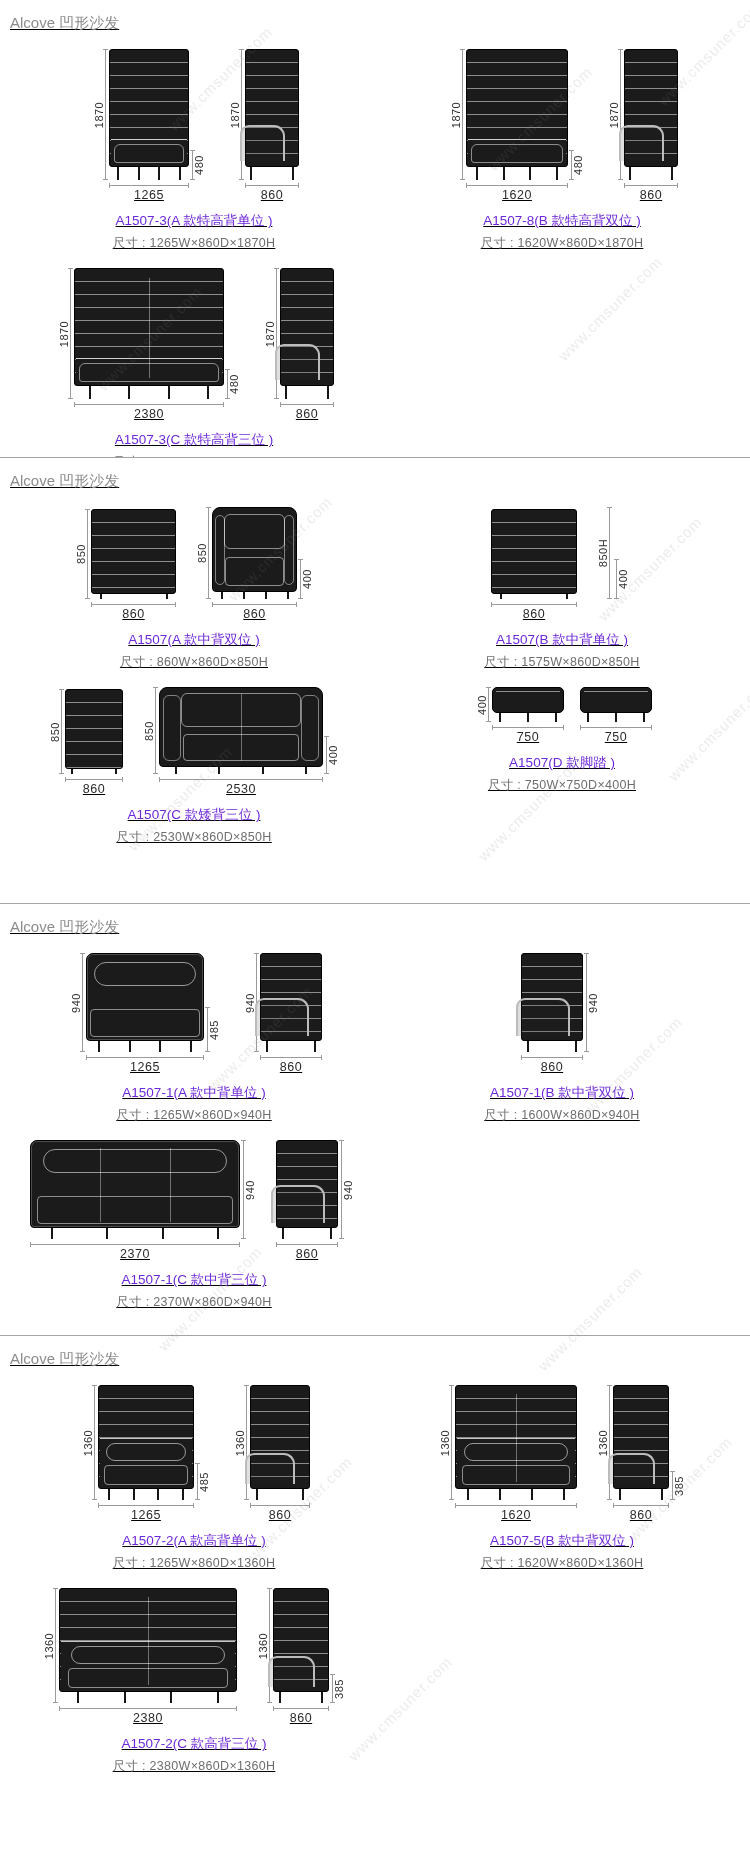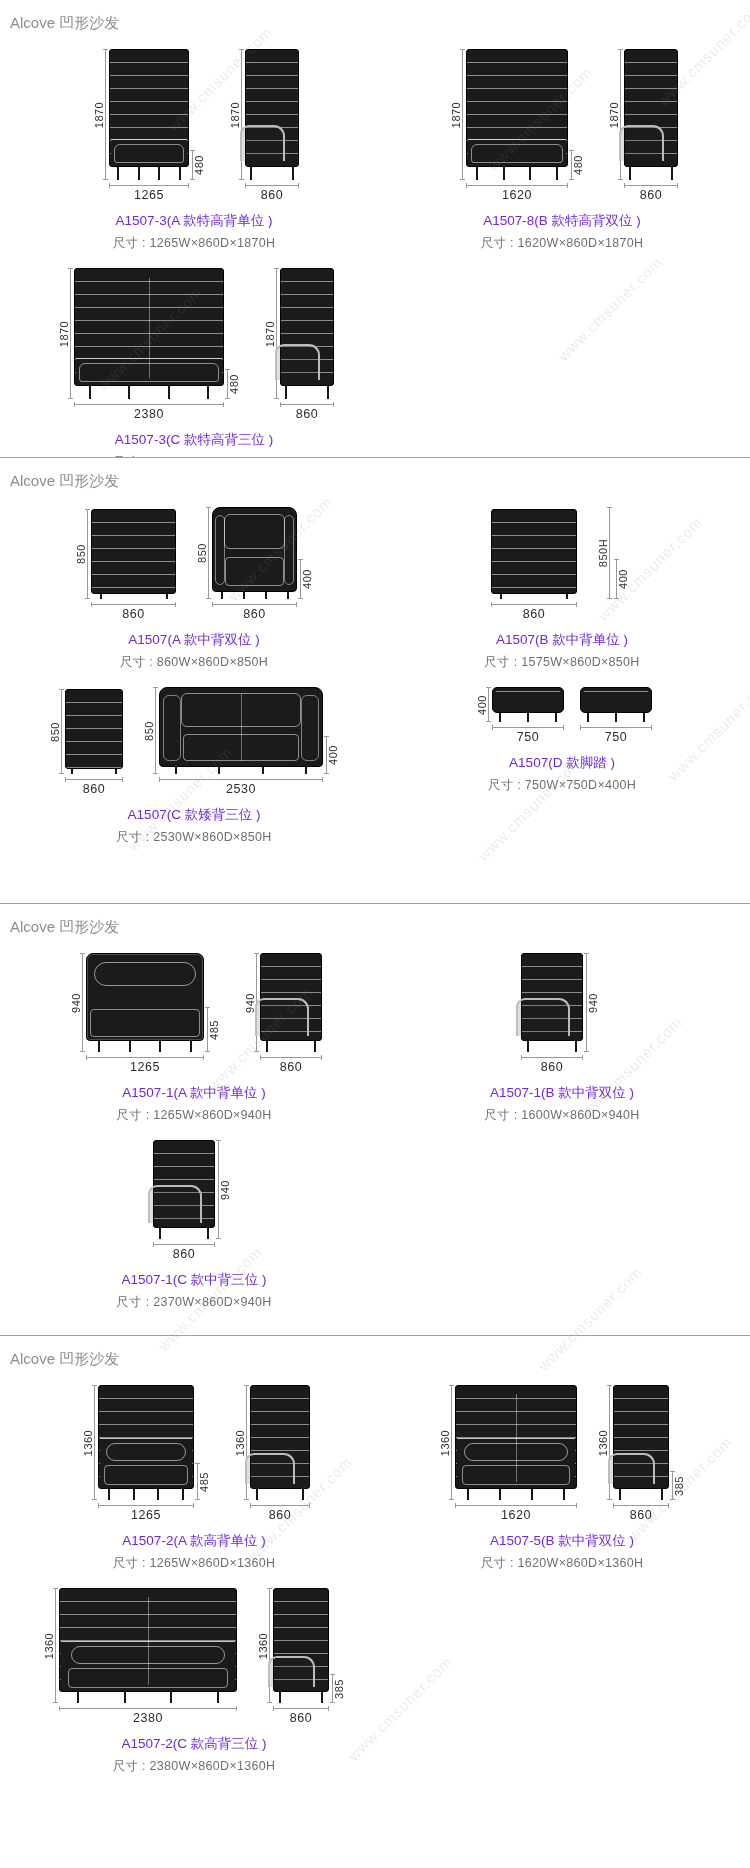--- a/index.html
+++ b/index.html
@@ -5,21 +5,21 @@
   html,body{margin:0;padding:0;}
   body{
     width:750px;height:1868px;background:#ffffff;overflow:hidden;position:relative;
     font-family:"Liberation Sans","DejaVu Sans",sans-serif;
     -webkit-font-smoothing:antialiased;
   }
   #wm{position:absolute;inset:0;pointer-events:none;z-index:3;}
   .watermark{position:absolute;color:rgba(130,130,130,.16);font-size:15px;letter-spacing:1px;
     transform:rotate(-45deg);white-space:nowrap;}
   #sections{position:relative;z-index:1;}
-  .section{box-sizing:border-box;padding:12px 4px 0 10px;overflow:hidden;}
+  .section{box-sizing:border-box;padding:12px 4px 0 10px;overflow:hidden;text-decoration:underline;}
   .section.bordered{border-top:1px solid #a3a3a3;}
   .heading{font-size:15px;color:#8c8c8c;margin:2px 0 6px 0;}
   .row{display:flex;margin-top:16px;}
   .cell{flex:1 1 50%;display:flex;justify-content:center;align-items:flex-start;}
   .figure{display:inline-flex;flex-direction:column;align-items:center;}
   .views{display:flex;align-items:flex-end;gap:16px;}
   .vm{display:flex;align-items:flex-end;}
   .boxcol{display:flex;flex-direction:column;}
   
   .vdim{position:relative;width:16px;flex:0 0 16px;margin:0 2px 22px 2px;}
@@ -523,20 +523,44 @@
             <div class="fig-size">尺寸 : 1600W×860D×940H</div>
           </div>
         </div>
       </div>
       <div class="row">
         <div class="cell">
           <div class="figure">
             <div class="views">
               <div class="vm">
                 <div class="boxcol">
+                  <div class="box sofa-mid" style="width: 210px; height: 88px;">
+                    <div class="bolster"></div>
+                    <div class="seatband"></div>
+                    <div class="seam" style="left: 33.3%;"></div>
+                    <div class="seam" style="left: 66.6%;"></div>
+                  </div>
+                  <div class="legs" style="height: 11px;">
+                    <div class="leg"></div>
+                    <div class="leg"></div>
+                    <div class="leg"></div>
+                    <div class="leg"></div>
+                  </div>
+                  <div class="wdim">
+                    <div class="wline"></div>
+                    <div class="wlabel">2370</div>
+                  </div>
+                </div>
+                <div class="vdim right" style="height: 99px;">
+                  <div class="vline"></div>
+                  <div class="vlabel">940</div>
+                </div>
+              </div>
+              <div class="vm">
+                <div class="boxcol">
                   <div class="box side-mid striped" style="width: 62px; height: 88px;">
                     <div class="arm"></div>
                   </div>
                   <div class="legs" style="height: 11px;">
                     <div class="leg"></div>
                     <div class="leg"></div>
                   </div>
                   <div class="wdim">
                     <div class="wline"></div>
                     <div class="wlabel">860</div>

